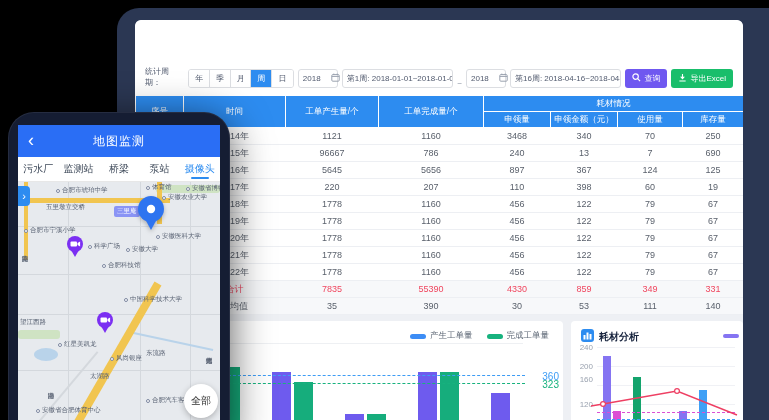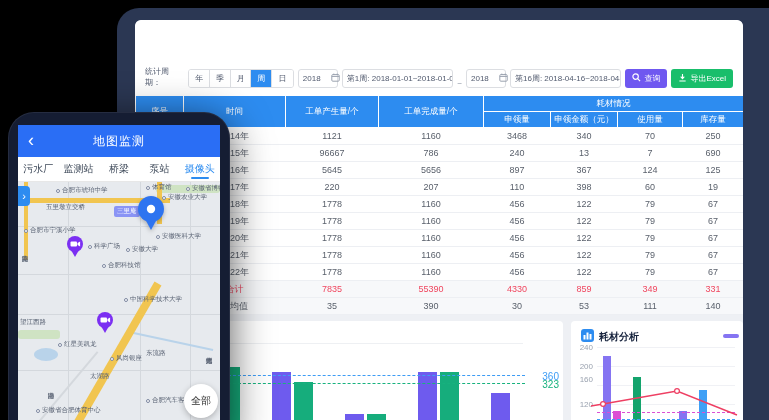--- a/index.html
+++ b/index.html
@@ -298,20 +298,30 @@
               <td>111</td>
               <td>140</td>
             </tr>
           </tbody>
       </table>
     </div>
 
     <div class="charts-row">
 
       <div class="chart-card left">
+        <div class="legend1">
+            <span class="li">
+              <span class="sw" style="background: rgb(61, 141, 245);"></span>
+              <span>产生工单量</span>
+            </span>
+            <span class="li">
+              <span class="sw" style="background: rgb(23, 178, 126);"></span>
+              <span>完成工单量</span>
+            </span>
+          </div>
         <div class="plot1">
             <div class="bar1" style="left: -25px; height: 85px; background: rgb(110, 91, 238);"></div>
             <div class="bar1" style="left: 48px; height: 82px; background: rgb(110, 91, 238);"></div>
             <div class="bar1" style="left: 121px; height: 40px; background: rgb(110, 91, 238);"></div>
             <div class="bar1" style="left: 194px; height: 82px; background: rgb(110, 91, 238);"></div>
             <div class="bar1" style="left: 267px; height: 61px; background: rgb(110, 91, 238);"></div>
             <div class="bar1" style="left: -3px; height: 87px; background: rgb(22, 173, 124);"></div>
             <div class="bar1" style="left: 70px; height: 72px; background: rgb(22, 173, 124);"></div>
             <div class="bar1" style="left: 143px; height: 40px; background: rgb(22, 173, 124);"></div>
             <div class="bar1" style="left: 216px; height: 82px; background: rgb(22, 173, 124);"></div>

